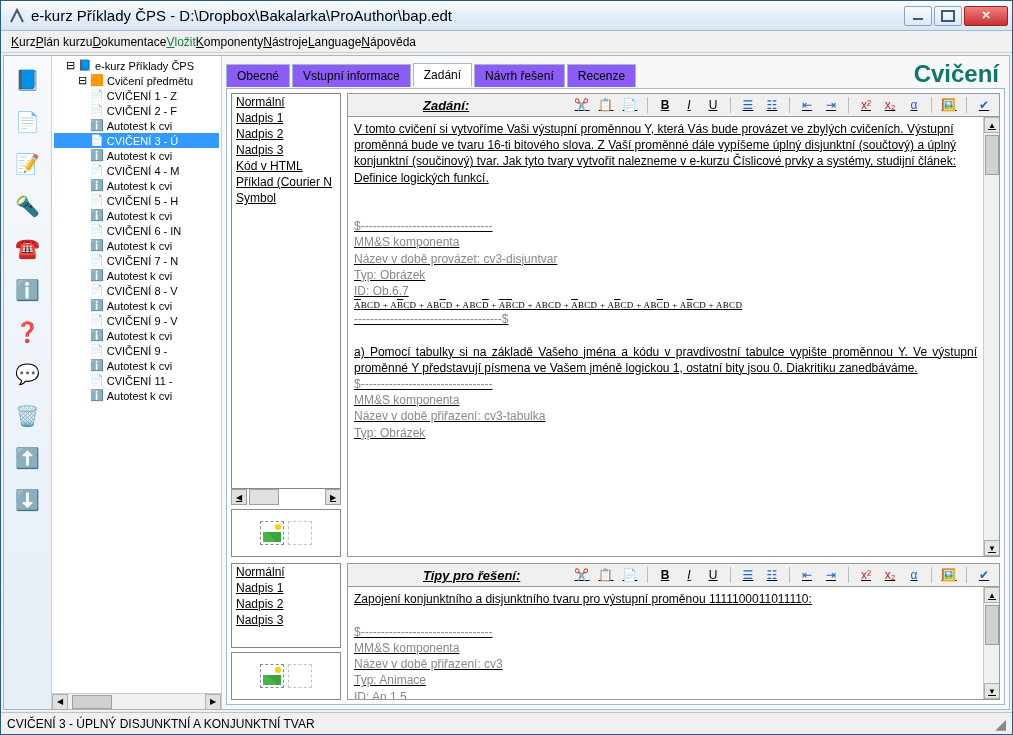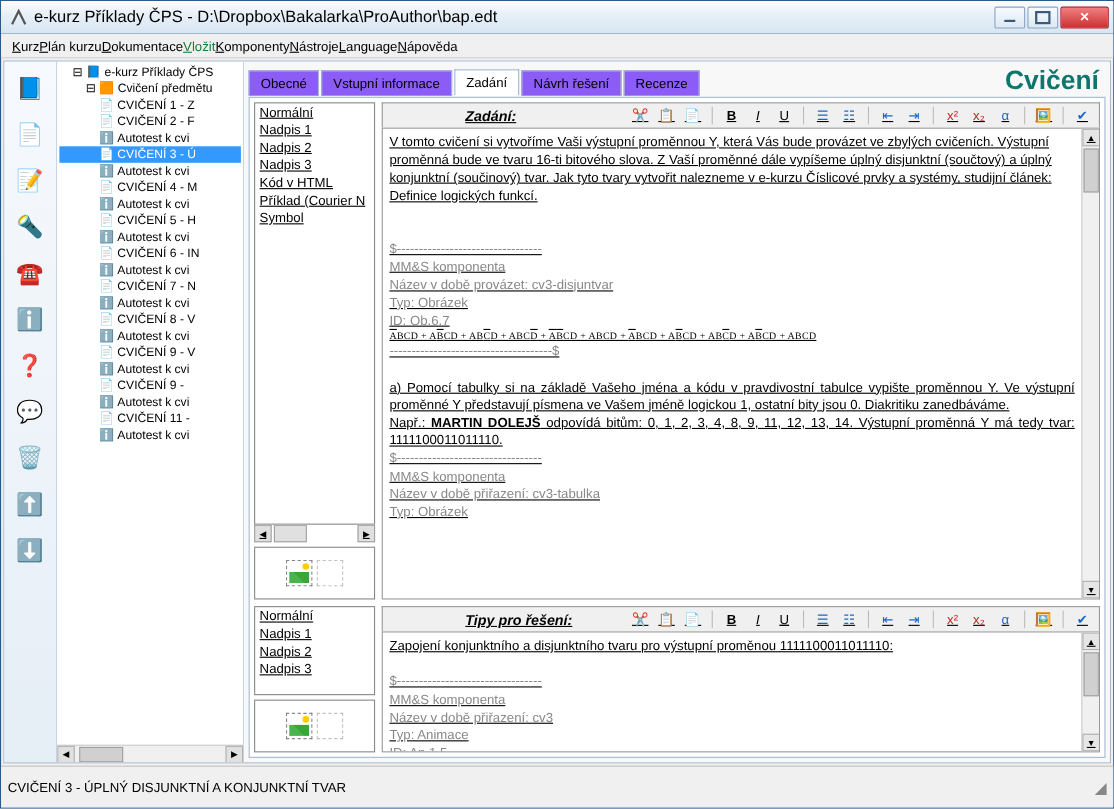--- a/index.html
+++ b/index.html
@@ -57,21 +57,21 @@
 .tsep { width:1px; height:16px; background:#bbb; margin:0 2px;}
 .ed-body { flex: 1; display: flex; border:1px solid #999; background:#fff; overflow:hidden; }
 .ed-content { flex: 1; padding: 4px 6px; font-size: 12px; line-height: 1.35; overflow: hidden; }
 .ed-vscroll { width: 16px; background: #f0f0f0; border-left: 1px solid #ccc; display:flex; flex-direction:column;}
 .ed-vscroll .sbtn { width:16px; height:16px; background:#e6e6e6; border:1px solid #b0b0b0; display:flex;align-items:center;justify-content:center;font-size:8px;}
 .ed-vscroll .track { flex:1; position:relative;}
 .ed-vscroll .thumb { width:14px; height:40px; background:#d0d0d0; border:1px solid #a0a0a0; margin:2px auto;}
 .gray { color: #888; }
 .formula { font-family: "Times New Roman", serif; font-size: 9px; letter-spacing:0.3px; }
 .ov { text-decoration: overline; }
-.statusbar { height: 38px; background: #f0f0f0; border-top: 1px solid #c0c0c0; display:flex; align-items:center; padding:0 6px; font-size:12px;text-align:center;}
+.statusbar { height: 22px; background: #f0f0f0; border-top: 1px solid #c0c0c0; display:flex; align-items:center; padding:0 6px; font-size:12px;text-align:center;}
 .statusbar .grip { margin-left:auto; color:#888; font-size:14px;}
 .picture-ico { width:24px; height:24px; display:inline-block; position:relative; border:1px dashed #888;}
 .picture-ico::before { content:""; position:absolute; top:2px; right:2px; width:6px; height:6px; background:#ffcc00; border-radius:50%;}
 .picture-ico::after { content:""; position:absolute; bottom:2px; left:2px; right:2px; height:10px; background:linear-gradient(45deg,#4bb34b 50%, #3aa63a 50%);}
 .arrow-ico { width:24px; height:24px; display:inline-block; position:relative; border:1px dashed #888; opacity:0.5;}
 </style>
 </head>
 <body>
 
 <div class="window">
@@ -289,21 +289,20 @@
                 <div>V tomto cvičení si vytvoříme Vaši výstupní proměnnou Y, která Vás bude provázet ve zbylých cvičeních. Výstupní proměnná bude ve tvaru 16-ti bitového slova. Z Vaší proměnné dále vypíšeme úplný disjunktní (součtový) a úplný konjunktní (součinový) tvar. Jak tyto tvary vytvořit nalezneme v e-kurzu Číslicové prvky a systémy, studijní článek: Definice logických funkcí.</div><br>
                 <br>
                 <div class="gray">$---------------------------------</div>
                 <div class="gray">MM&amp;S komponenta</div>
                 <div class="gray">Název v době provázet: cv3-disjuntvar</div>
                 <div class="gray">Typ: Obrázek</div>
                 <div class="gray">ID: Ob.6.7</div>
                 <div class="formula"><span class="ov">A</span>BCD + A<span class="ov">B</span>CD + AB<span class="ov">C</span>D + ABC<span class="ov">D</span> + <span class="ov">A</span><span class="ov">B</span>CD + ABCD + <span class="ov">A</span>BCD + A<span class="ov">B</span>CD + AB<span class="ov">C</span>D + A<span class="ov">B</span>CD + ABCD</div>
                 <div class="gray">-------------------------------------$</div><br>
                 <div style="text-align:justify"><span>a) Pomocí tabulky si na základě Vašeho jména a kódu v pravdivostní tabulce vypište proměnnou Y. Ve výstupní proměnné Y představují písmena ve Vašem jméně logickou 1, ostatní bity jsou 0. Diakritiku zanedbáváme.</span></div>
-                <div style="text-align:justify"><span>Např.: </span><b>MARTIN DOLEJŠ</b><span> odpovídá bitům: 0, 1, 2, 3, 4, 8, 9, 11, 12, 13, 14. Výstupní proměnná Y má tedy tvar: 1111100011011110.</span></div>
                 <div class="gray">$---------------------------------</div>
                 <div class="gray">MM&amp;S komponenta</div>
                 <div class="gray">Název v době přiřazení: cv3-tabulka</div>
                 <div class="gray">Typ: Obrázek</div>
               </div>
               <div class="ed-vscroll">
                 <div class="sbtn">▲</div>
                 <div class="track">
                     <div class="thumb"></div>
                   </div>

